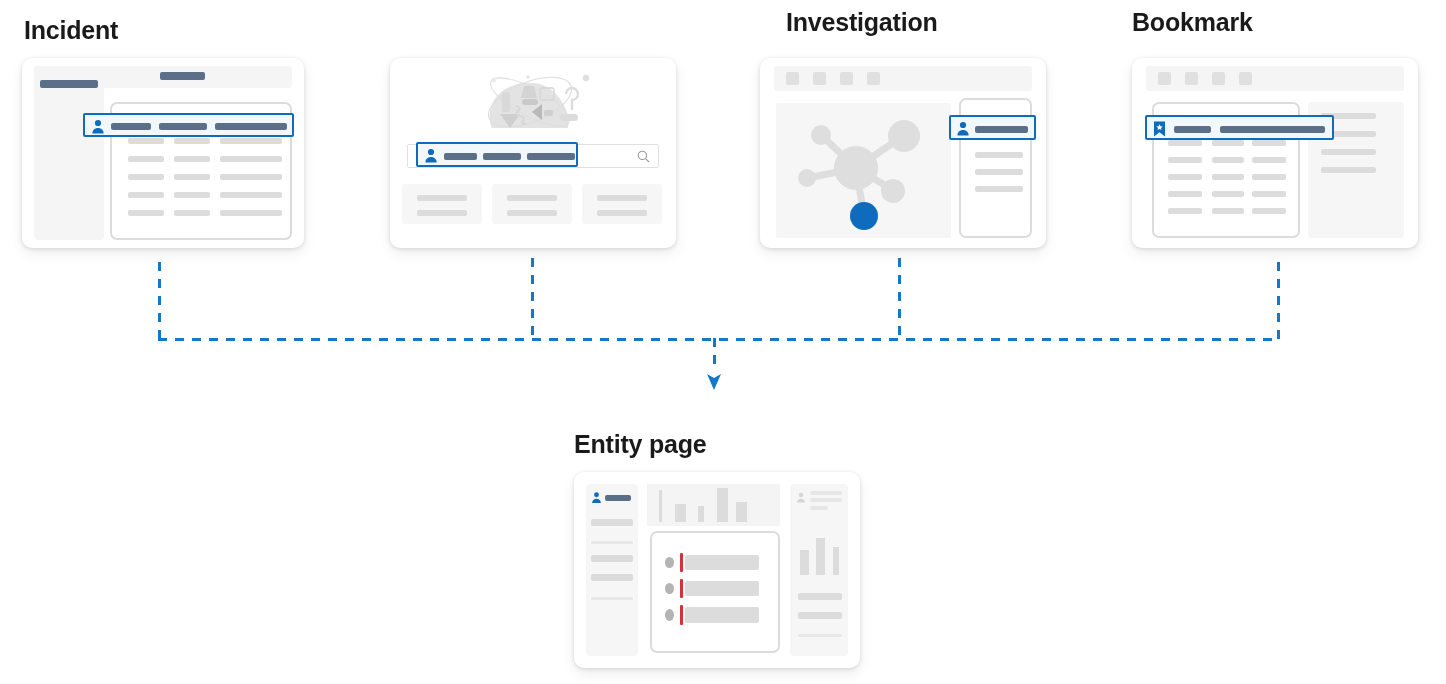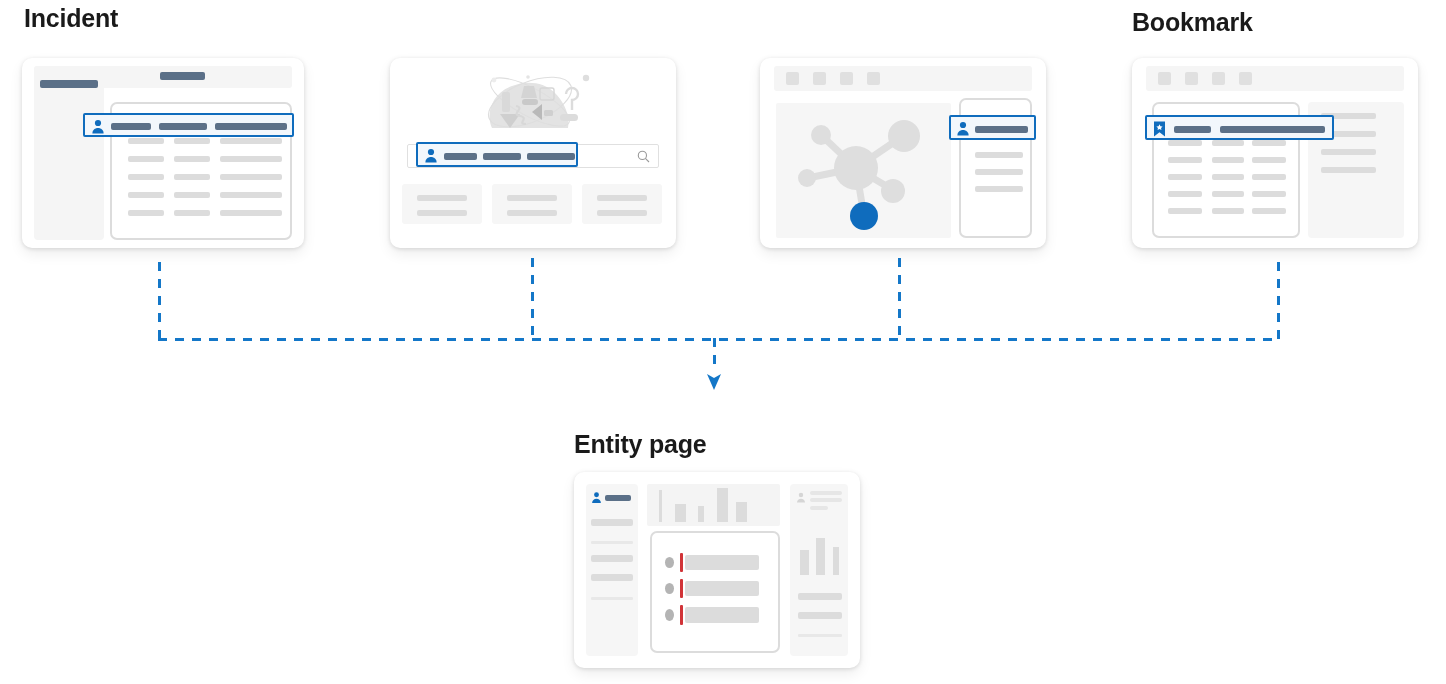--- a/index.html
+++ b/index.html
@@ -64,21 +64,22 @@
   .chart-bar { position:absolute; background:#dcdcdc; }
 
   .red-tick  { position:absolute; background:#d13438; border-radius:1px; }
   .dot-grey  { position:absolute; background:#b4b4b4; border-radius:50%; }
 </style>
 </head>
 <body>
 
 <div id="stage">
 
-  <div class="card-title" style="left:24px; top:4px;">Incident</div>
+  <div class="card-title" style="left:24px; top:16px;">Incident</div>
+  <div class="card-title" style="left:786px; top:8px;">Investigation</div>
   <div class="card-title" style="left:1132px; top:8px;">Bookmark</div>
   <div class="card-title" style="left:574px; top:430px;">Entity page</div>
 
   <div class="card" style="left:22px; top:58px; width:282px; height:190px;">
 
     <div class="grey-panel" style="left:12px; top:8px; width:258px; height:22px; background:#f5f5f5; border-radius:3px;"></div>
     <div class="dark-bar" style="left:138px; top:14px; width:45px; height:8px;"></div>
 
     <div class="grey-panel" style="left:12px; top:8px; width:70px; height:174px; background:#f5f5f5;"></div>
     <div class="dark-bar" style="left:18px; top:22px; width:58px; height:8px;"></div>

